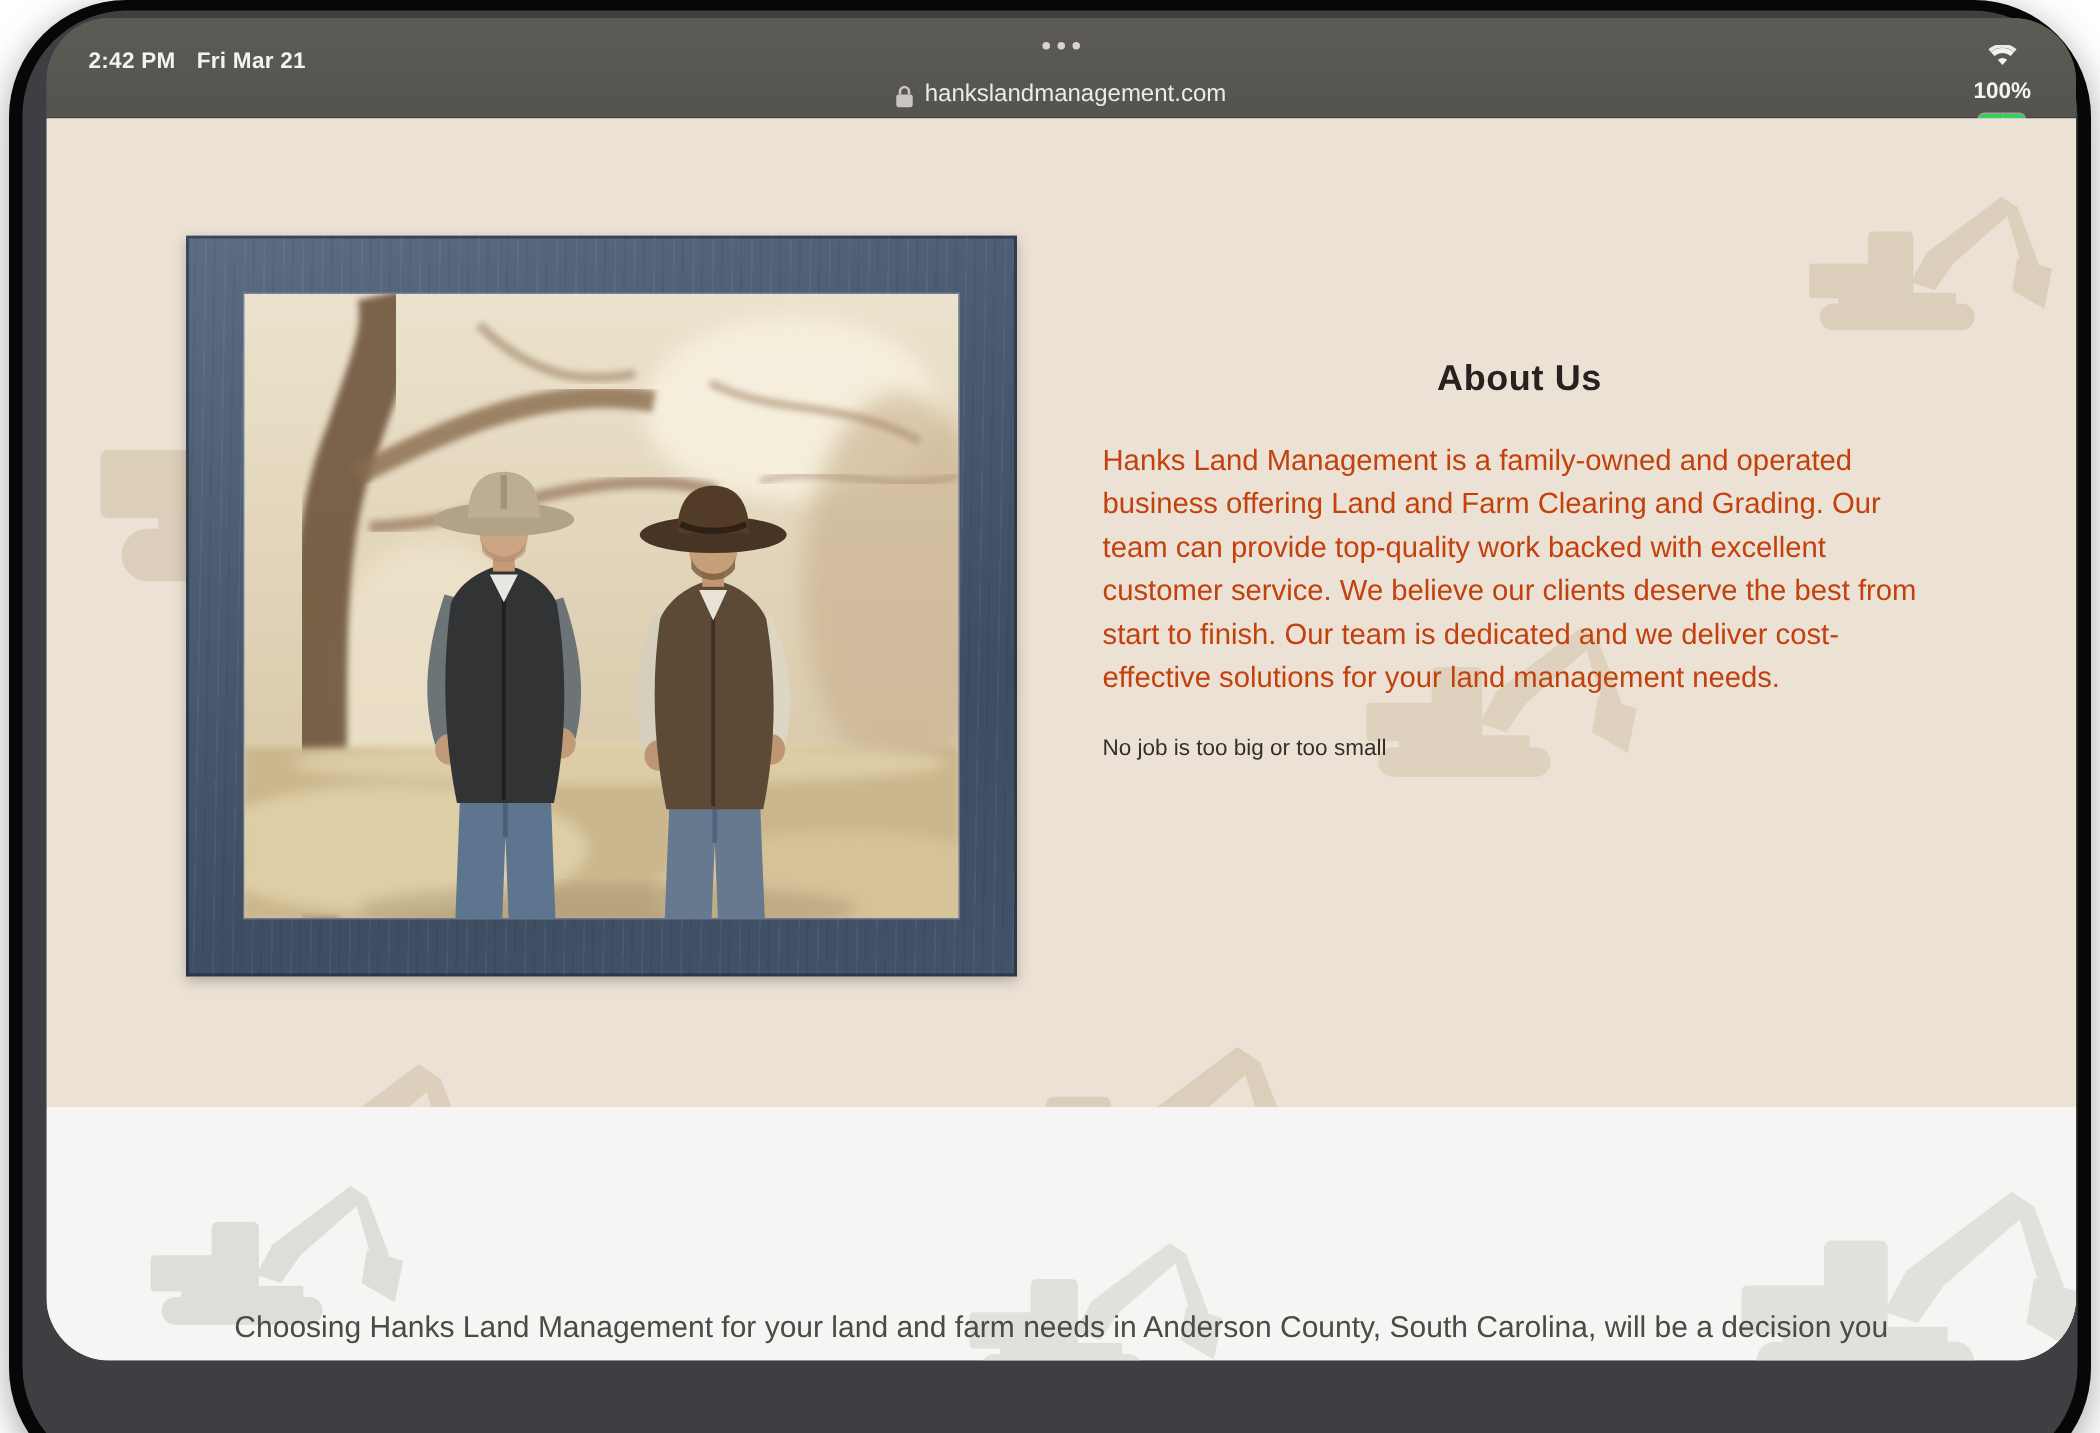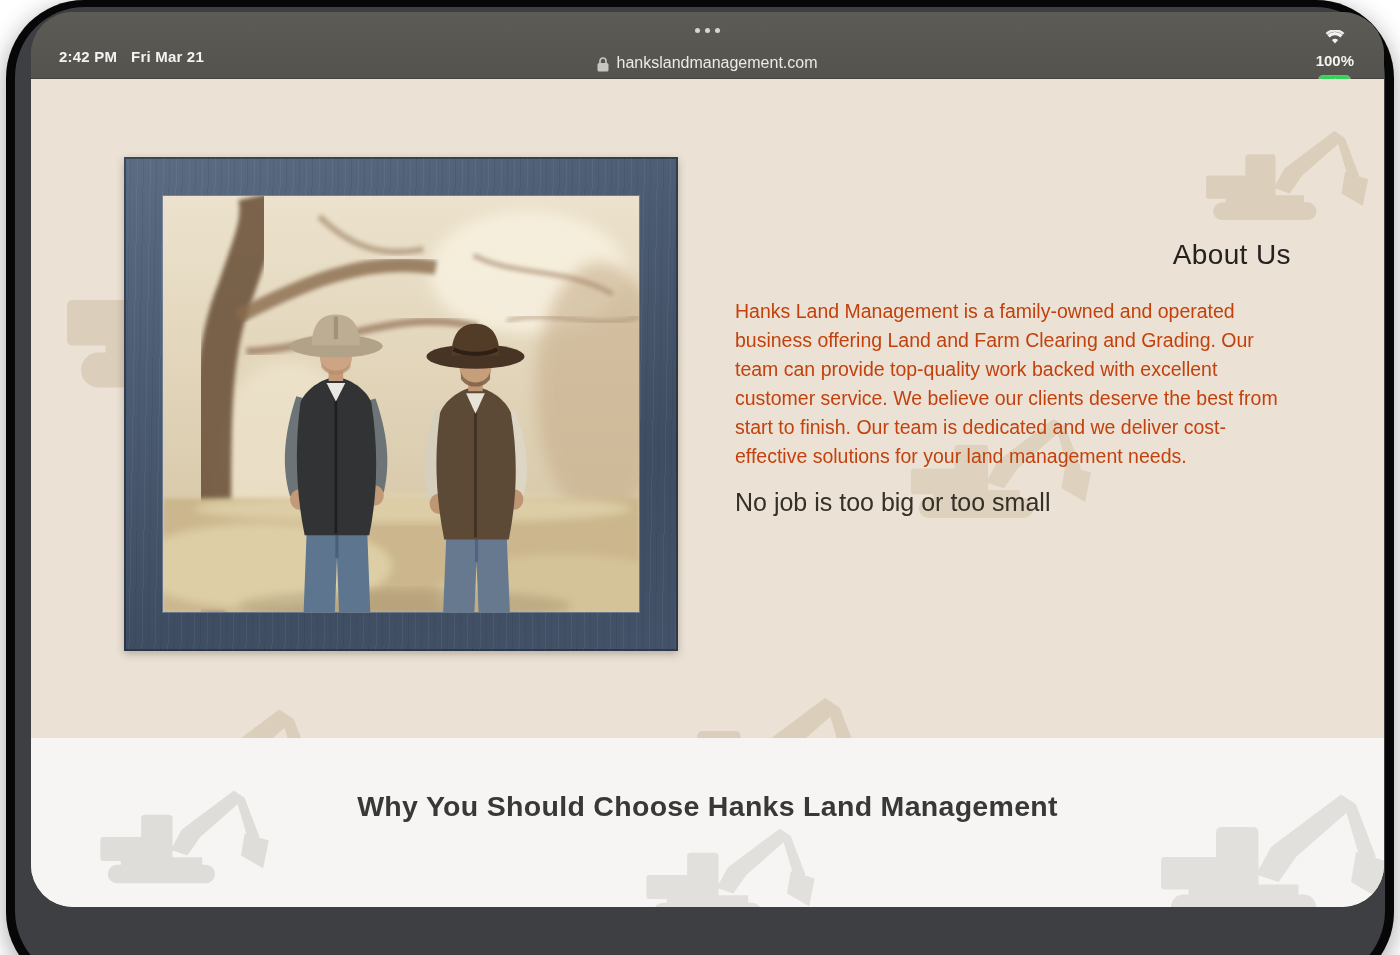--- a/index.html
+++ b/index.html
@@ -9,21 +9,21 @@
   
   .device{position:absolute;left:6px;top:0;width:1388px;height:990px;background:#070708;
     border-radius:78px;box-shadow:0 6px 24px rgba(0,0,0,.35);}
   .bezel{position:absolute;left:9px;top:7px;right:9px;bottom:9px;background:#3d3f43;border-radius:70px;}
   .screen{position:absolute;left:16px;top:5px;width:1353px;height:895px;border-radius:42px;
     overflow:hidden;background:#57554f;}
 
   
   .chrome{position:absolute;left:0;top:0;width:100%;height:67px;background:linear-gradient(#5d5b55,#55534d);
     border-bottom:1px solid #44423d;}
-  .status-left{position:absolute;left:28px;top:36px;color:#f4f3f1;font-size:15px;font-weight:bold;letter-spacing:.2px;}
+  .status-left{position:absolute;left:28px;top:20px;color:#f4f3f1;font-size:15px;font-weight:bold;letter-spacing:.2px;}
   .status-left .date{margin-left:14px;font-weight:bold;}
   .tab-dots{position:absolute;left:0;right:0;top:16px;display:flex;justify-content:center;gap:5px;}
   .tab-dots i{width:5px;height:5px;border-radius:50%;background:#d8d5d0;display:block;}
   .status-right{position:absolute;right:30px;top:18px;display:flex;align-items:center;gap:7px;color:#f4f3f1;
     font-size:15px;font-weight:bold;flex-direction:column;}
   .battery{position:relative;width:31px;height:15px;border-radius:4px;background:#36d158;
     box-shadow:0 0 0 1px rgba(250,250,250,.45);display:flex;align-items:center;justify-content:center;}
   .battery::after{content:"";position:absolute;right:-4px;top:4.5px;width:2.5px;height:6px;
     background:rgba(250,250,250,.5);border-radius:0 2px 2px 0;}
   .url-row{position:absolute;left:0;right:0;top:42px;display:flex;justify-content:center;align-items:flex-end;
@@ -41,23 +41,23 @@
     background:
       repeating-linear-gradient(91deg, rgba(255,255,255,.05) 0 1px, rgba(0,0,0,0) 1px 6px, rgba(0,0,0,.06) 6px 7px, rgba(0,0,0,0) 7px 13px),
       linear-gradient(160deg,#5c6c82 0%,#4b5b71 35%,#3f4d62 70%,#435268 100%);
     box-shadow:0 3px 8px rgba(60,45,25,.3), inset 0 0 0 2px rgba(18,26,40,.45);}
   .photo-inner{width:100%;height:100%;overflow:hidden;background:#e6dcc6;
     box-shadow:inset 0 0 0 3px rgba(14,20,32,.5), 0 0 0 1px rgba(140,155,175,.55);}
   .photo-inner svg{display:block;width:100%;height:100%;}
 
   
   .about-text{position:absolute;left:704px;top:160px;width:556px;z-index:1;}
-  .about-heading{margin:0;text-align:right;color:#262220;font-size:28px;font-weight:normal;letter-spacing:.4px;}
+  .about-heading{margin:0;text-align:center;color:#262220;font-size:24px;font-weight:bold;letter-spacing:.4px;}
   .about-body{margin:26px 0 0 0;color:#c2410c;font-size:19.5px;line-height:29px;}
-  .about-tagline{margin:17px 0 0 0;color:#343028;font-size:25px;line-height:29px;}
+  .about-tagline{margin:17px 0 0 0;color:#343028;font-size:15px;line-height:29px;}
 
   
   .why-heading{position:absolute;left:0;right:0;top:52px;margin:0;text-align:center;color:#383838;
     font-size:28.5px;font-weight:bold;letter-spacing:.3px;z-index:1;}
   .why-body{position:absolute;left:0;right:0;top:134px;margin:0;text-align:center;color:#4b4a47;
     font-size:20px;line-height:26px;white-space:nowrap;z-index:1;}
 
   .hidden-defs{position:absolute;width:0;height:0;overflow:hidden;}
 </style>
 </head>
@@ -222,19 +222,19 @@
           <svg class="wm" style="left:62px;top:36px;width:185px;height:111px" viewBox="0 0 200 120">
               <use href="#excavator" fill="#d9d8d4" opacity=".8"></use>
             </svg>
           <svg class="wm" style="left:608px;top:74px;width:185px;height:111px" viewBox="0 0 200 120">
               <use href="#excavator" fill="#dcdbd7" opacity=".8"></use>
             </svg>
           <svg class="wm" style="left:1120px;top:34px;width:250px;height:150px" viewBox="0 0 200 120">
               <use href="#excavator" fill="#dcdbd7" opacity=".8"></use>
             </svg>
 
-          <h2 class="why-heading">Why You Should Choose Hanks Land Management</h2>
+          <p class="why-body">Choosing Hanks Land Management for your land and farm needs in Anderson County, South Carolina, will be a decision you</p>
         </section>
 
       </div>
     </div>
   </div>
 </div>
 
 </body></html>

